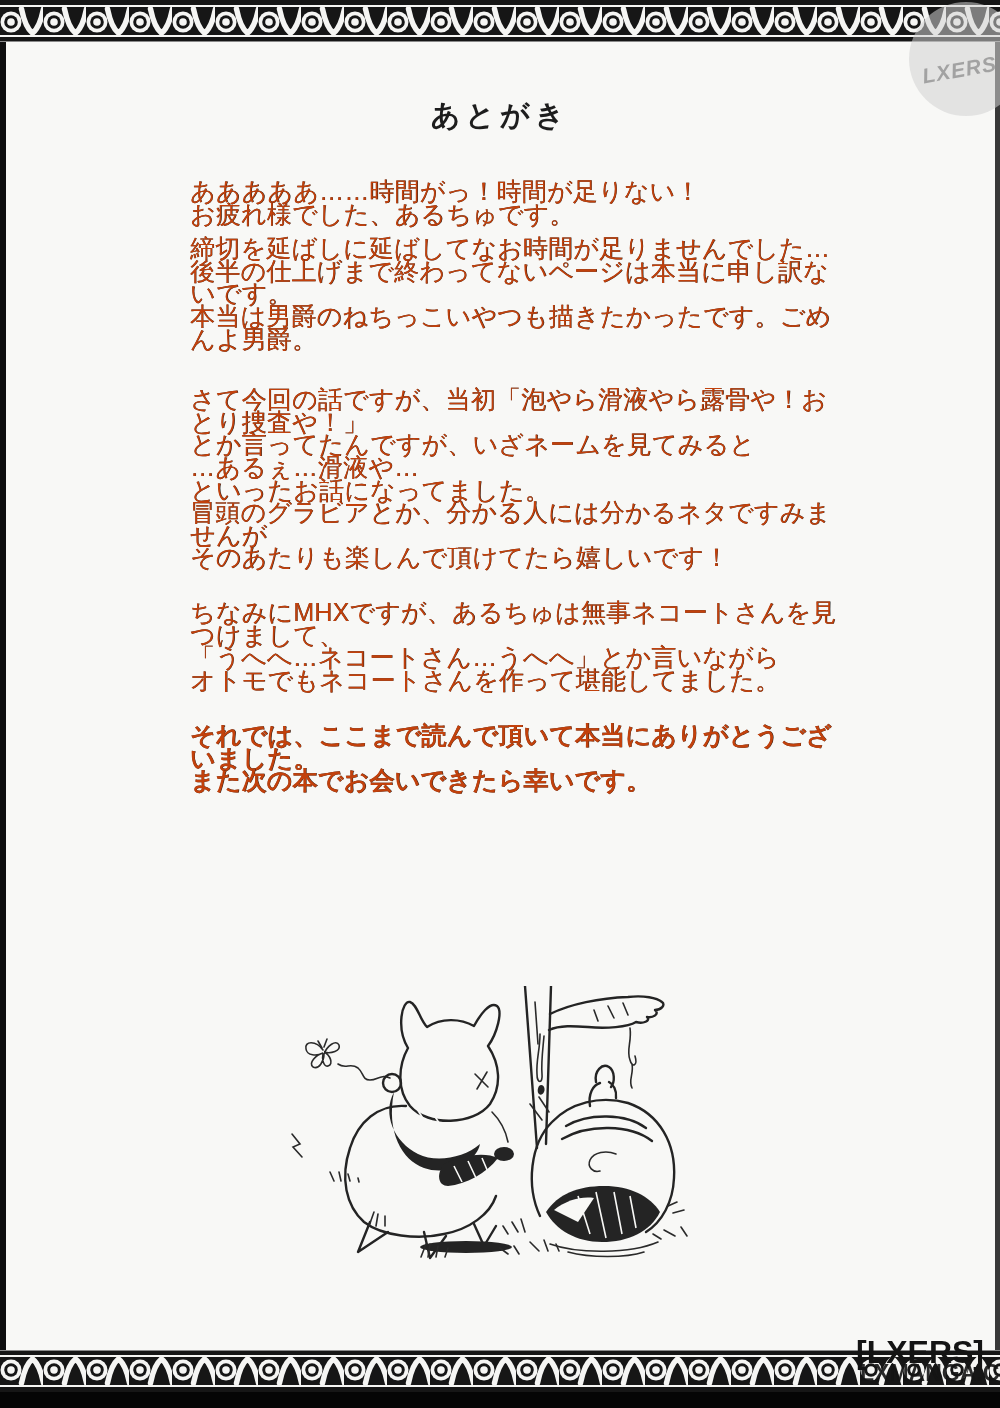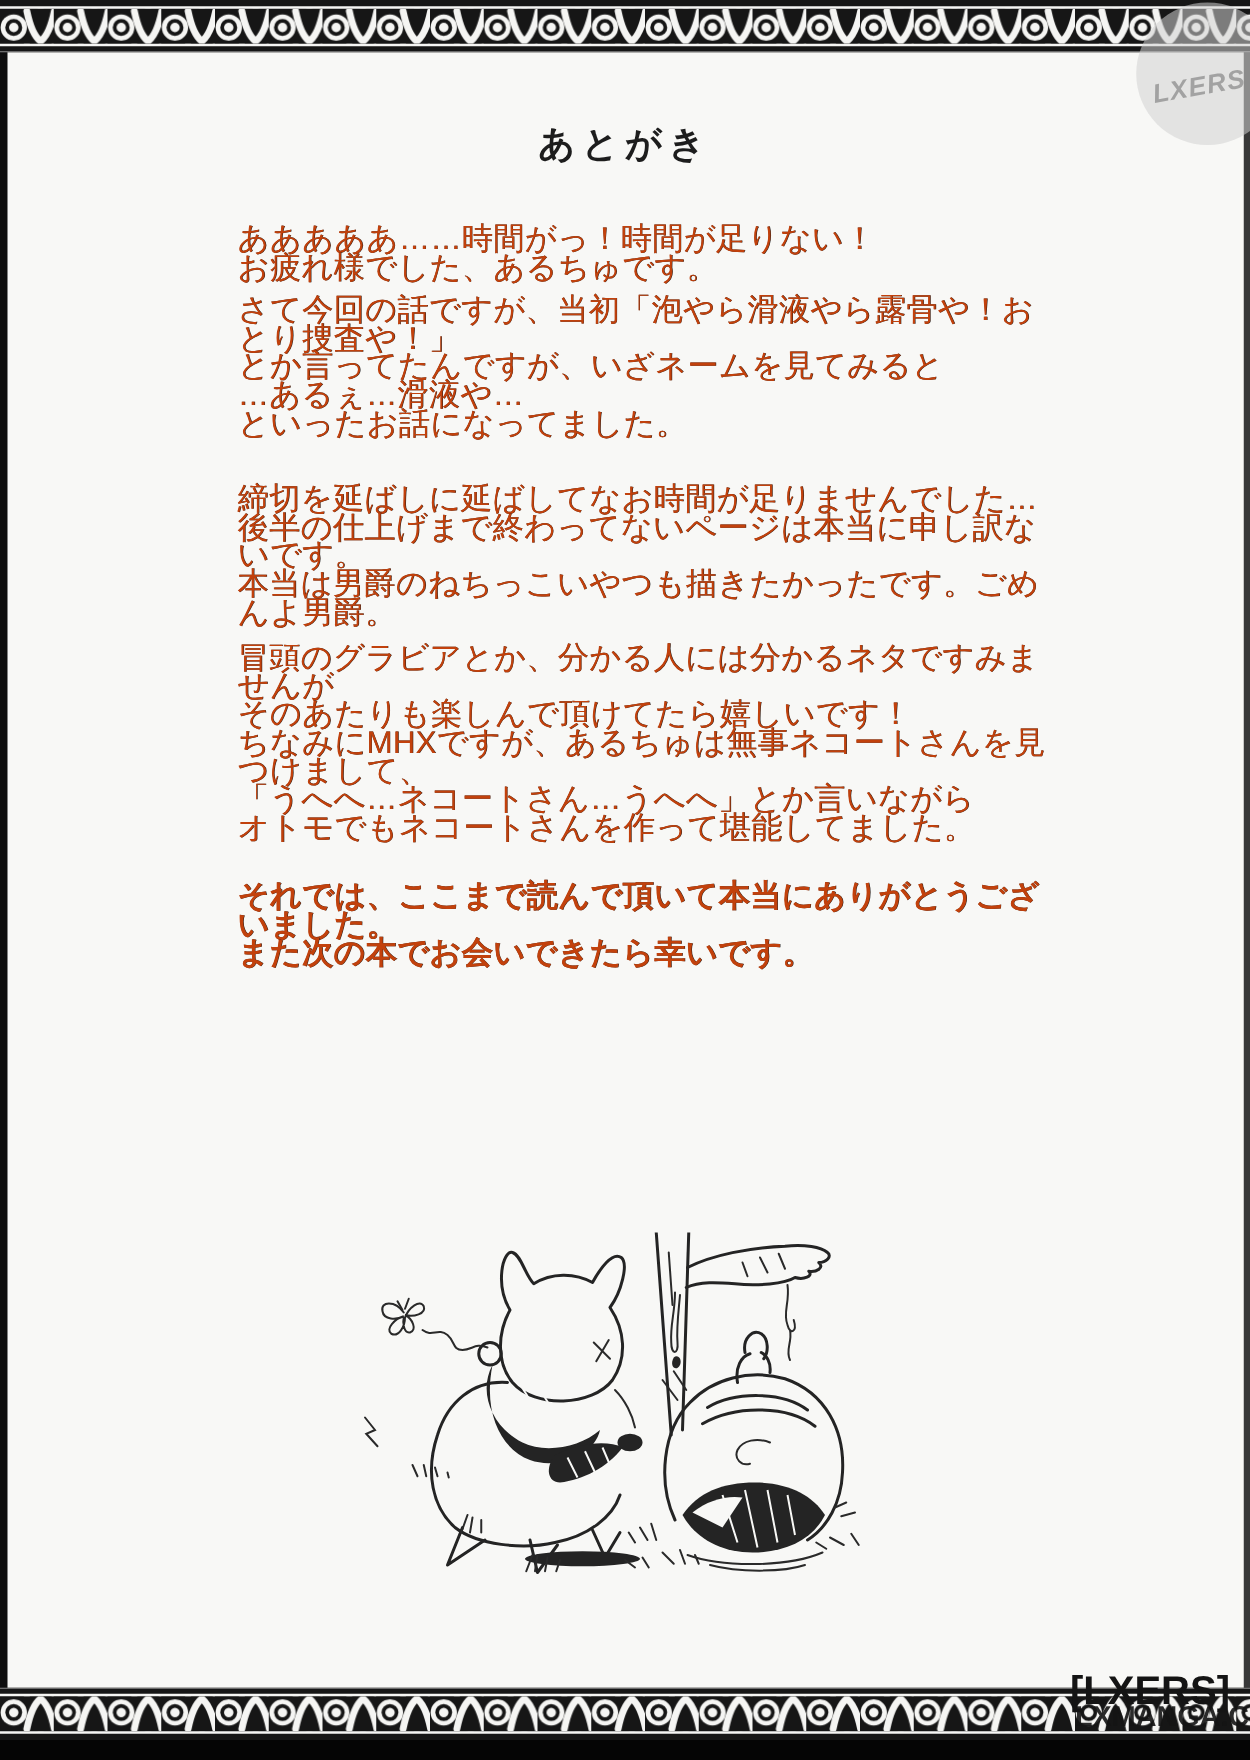--- a/index.html
+++ b/index.html
@@ -21,22 +21,22 @@
     letter-spacing:5px; color:#1d1d1d; z-index:2;
   }
   .text-col {
     position:absolute; left:190px; top:180px; width:660px;
     color:#c2410c; font-size:25px; line-height:22.6px; z-index:2;
     text-shadow:0.35px 0 0 #1c1c1c;
   }
   .text-col p { margin:0; white-space:pre-line; letter-spacing:0.2px; }
   .text-col p:nth-of-type(2) { margin-top:12px; }
   .text-col p:nth-of-type(3) { margin-top:38px; }
-  .text-col p:nth-of-type(4) { margin-top:14px; }
-  .text-col p:nth-of-type(5) { }
+  .text-col p:nth-of-type(4) { }
+  .text-col p:nth-of-type(5) { margin-top:32px; }
   .text-col p:nth-of-type(6) { margin-top:33px;font-weight:bold; }
 
   .sketch-wrap { position:absolute; left:278px; top:986px; z-index:2; }
 
   .stamp-circle {
     position:absolute; left:909px; top:2px; width:114px; height:114px;
     border-radius:50%; background:rgba(210,210,210,0.55); z-index:5;
   }
   .stamp-text {
     position:absolute; left:922px; top:58px; z-index:6;
@@ -84,27 +84,27 @@
     <rect y="5" width="1000" height="2" fill="#f5f5f3"></rect>
     <rect y="35" width="1000" height="2" fill="#f5f5f3"></rect>
     <rect y="41" width="1000" height="1" fill="#8a8a8a"></rect>
   </svg>
 
   <div class="page-title">あとがき</div>
 
   <div class="text-col">
     <p>あああああ……時間がっ！時間が足りない！
 お疲れ様でした、あるちゅです。</p>
+    <p>締切を延ばしに延ばしてなお時間が足りませんでした…
+後半の仕上げまで終わってないページは本当に申し訳ないです。
+本当は男爵のねちっこいやつも描きたかったです。ごめんよ男爵。</p>
     <p>さて今回の話ですが、当初「泡やら滑液やら露骨や！おとり捜査や！」
 とか言ってたんですが、いざネームを見てみると
 …あるぇ…滑液や…
 といったお話になってました。</p>
-    <p>締切を延ばしに延ばしてなお時間が足りませんでした…
-後半の仕上げまで終わってないページは本当に申し訳ないです。
-本当は男爵のねちっこいやつも描きたかったです。ごめんよ男爵。</p>
     <p>冒頭のグラビアとか、分かる人には分かるネタですみませんが
 そのあたりも楽しんで頂けてたら嬉しいです！</p>
     <p>ちなみにMHXですが、あるちゅは無事ネコートさんを見つけまして、
 「うへへ…ネコートさん…うへへ」とか言いながら
 オトモでもネコートさんを作って堪能してました。</p>
     <p>それでは、ここまで読んで頂いて本当にありがとうございました。
 また次の本でお会いできたら幸いです。</p>
   </div>
 
   <div class="sketch-wrap">

